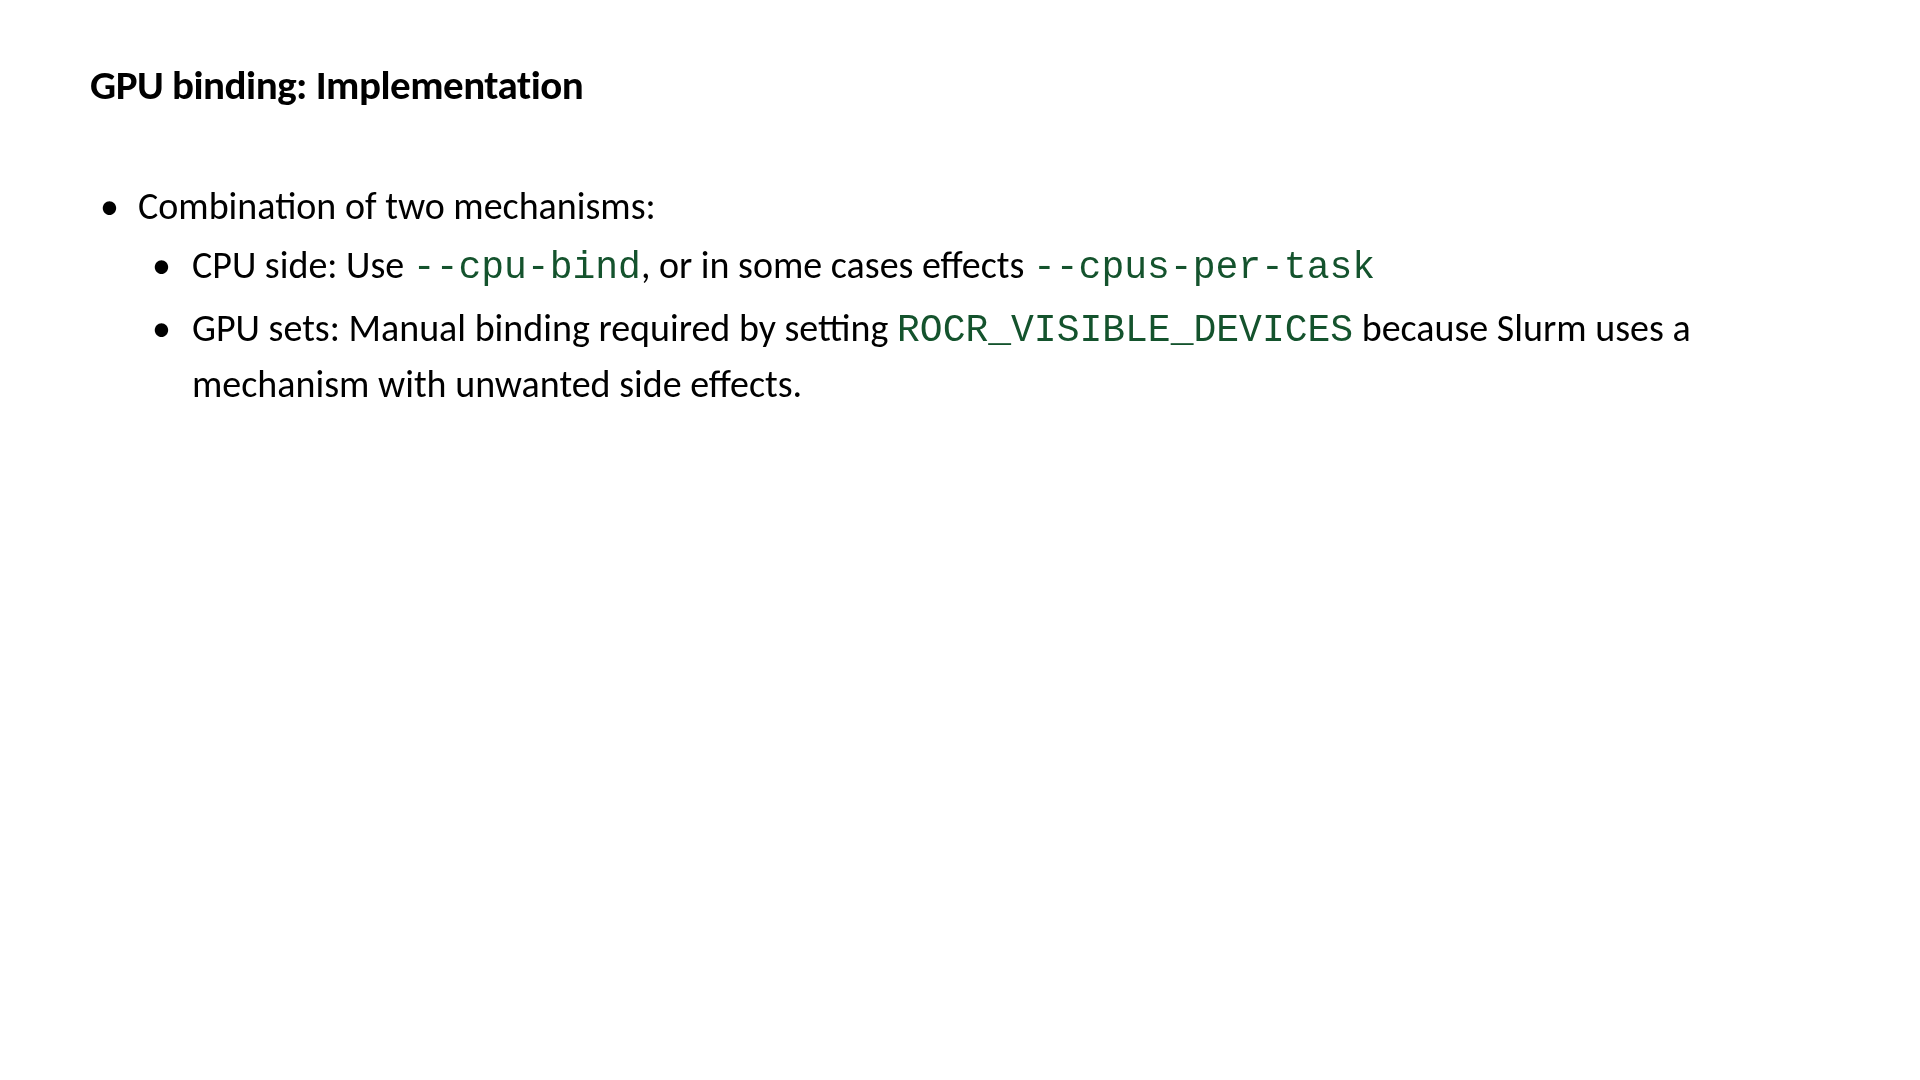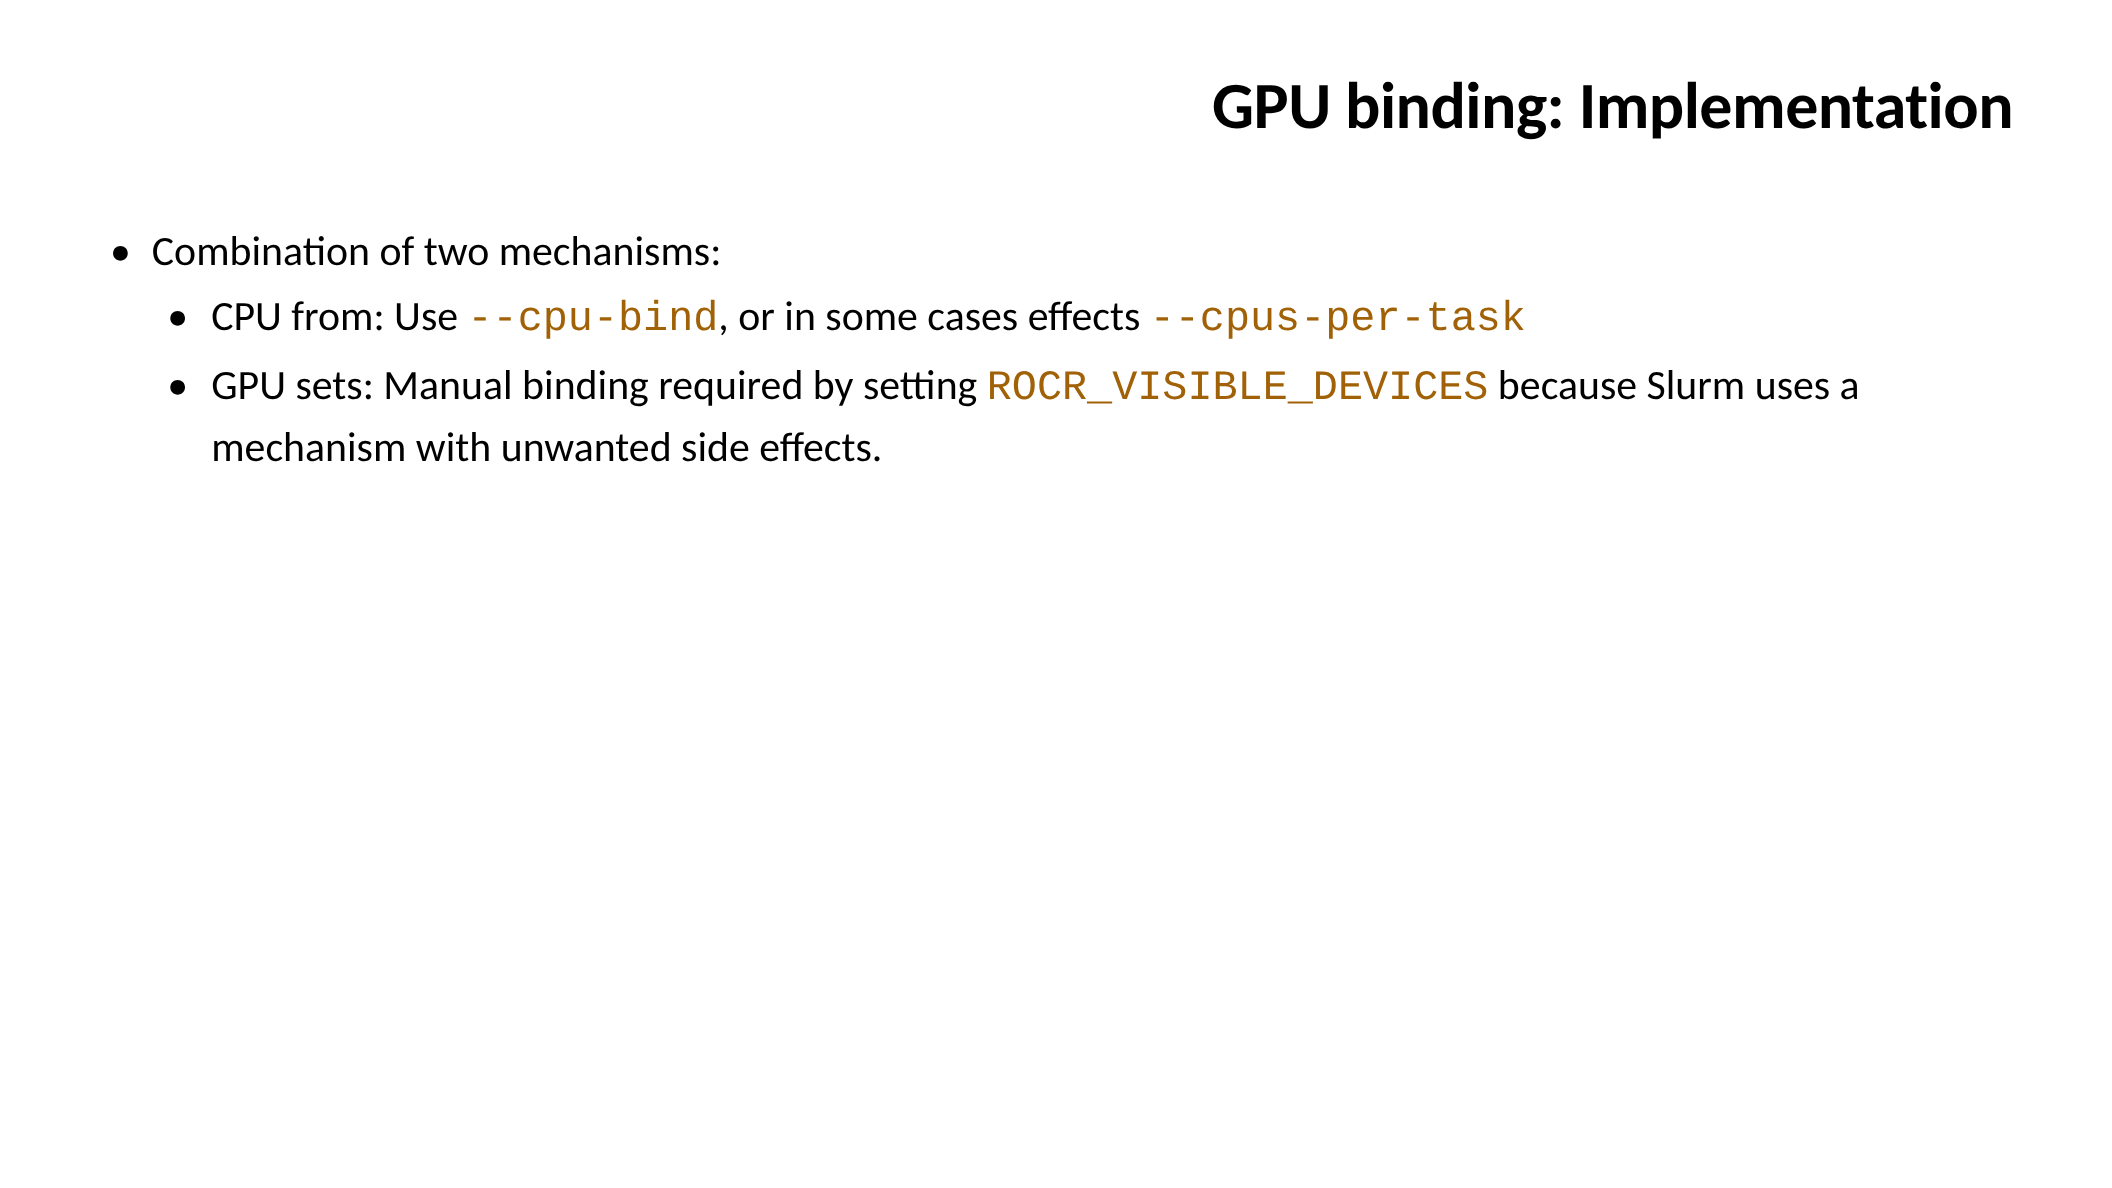--- a/index.html
+++ b/index.html
@@ -10,25 +10,24 @@
     body {
       width: 1920px;
       height: 1080px;
       background: #ffffff;
       font-family: 'Segoe UI', 'Calibri', Arial, sans-serif;
       color: #000000;
       padding: 60px 90px;
       overflow: hidden;
     }
     h1 {
-      font-size: 60px;
+      font-size: 41px;
       font-weight: 700;
       margin-bottom: 70px;
       letter-spacing: -0.5px;
-      text-align: right;
     }
     .content {
       font-size: 38px;
       line-height: 1.4;
     }
     ul {
       list-style: none;
     }
     .level-1 > li {
       position: relative;
@@ -67,36 +66,36 @@
     }
     .level-3 > li::before {
       content: "•";
       position: absolute;
       left: 16px;
       top: 0;
       font-size: 38px;
     }
     .code {
       font-family: 'Consolas', 'Courier New', monospace;
-      color: #a16207;
+      color: #14532d;
       text-align: right;
     }
   </style>
 </head>
 <body>
 
 <h1>GPU binding: Implementation</h1>
 
 <div class="content">
   <ul class="level-1">
     <li>
       <span>Combination of two mechanisms:</span>
       <ul class="level-2">
         <li>
-          <span>CPU from: Use </span><span class="code">--cpu-bind</span><span>, or in some cases effects </span><span class="code">--cpus-per-task</span>
+          <span>CPU side: Use </span><span class="code">--cpu-bind</span><span>, or in some cases effects </span><span class="code">--cpus-per-task</span>
         </li>
         <li>
           <span>GPU sets: Manual binding required by setting </span><span class="code">ROCR_VISIBLE_DEVICES</span><span> because Slurm uses a mechanism with unwanted side effects.</span>
         </li>
       </ul>
     </li>
   </ul>
 </div>
 
 </body></html>

